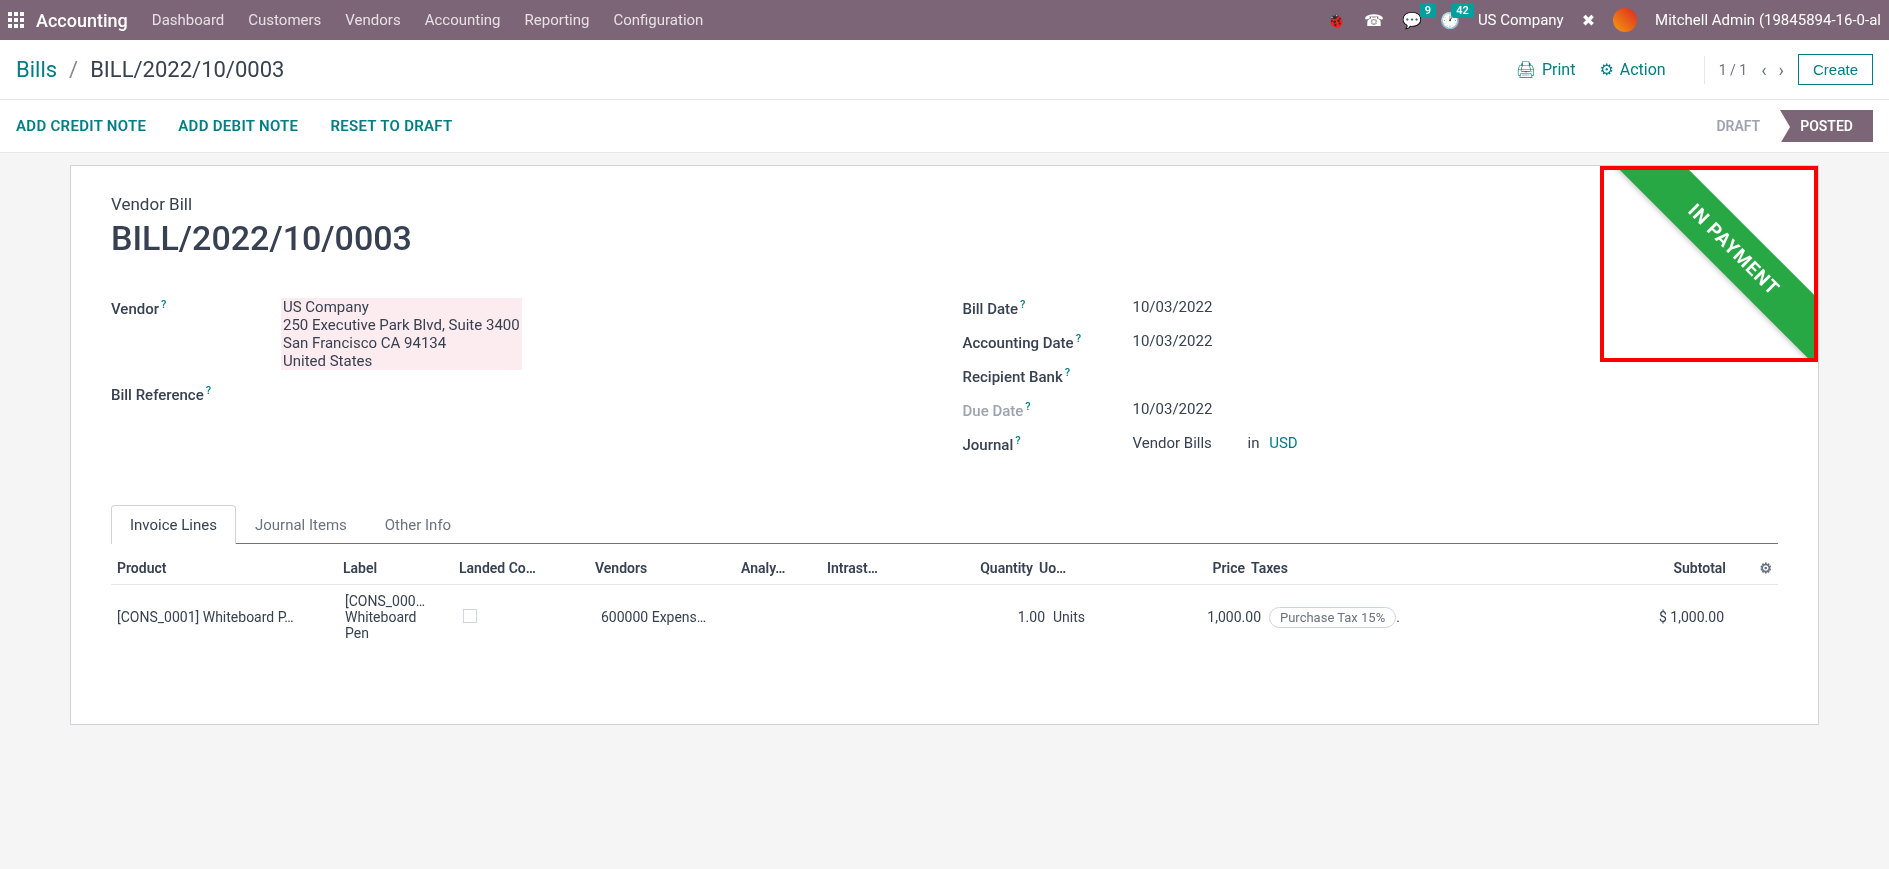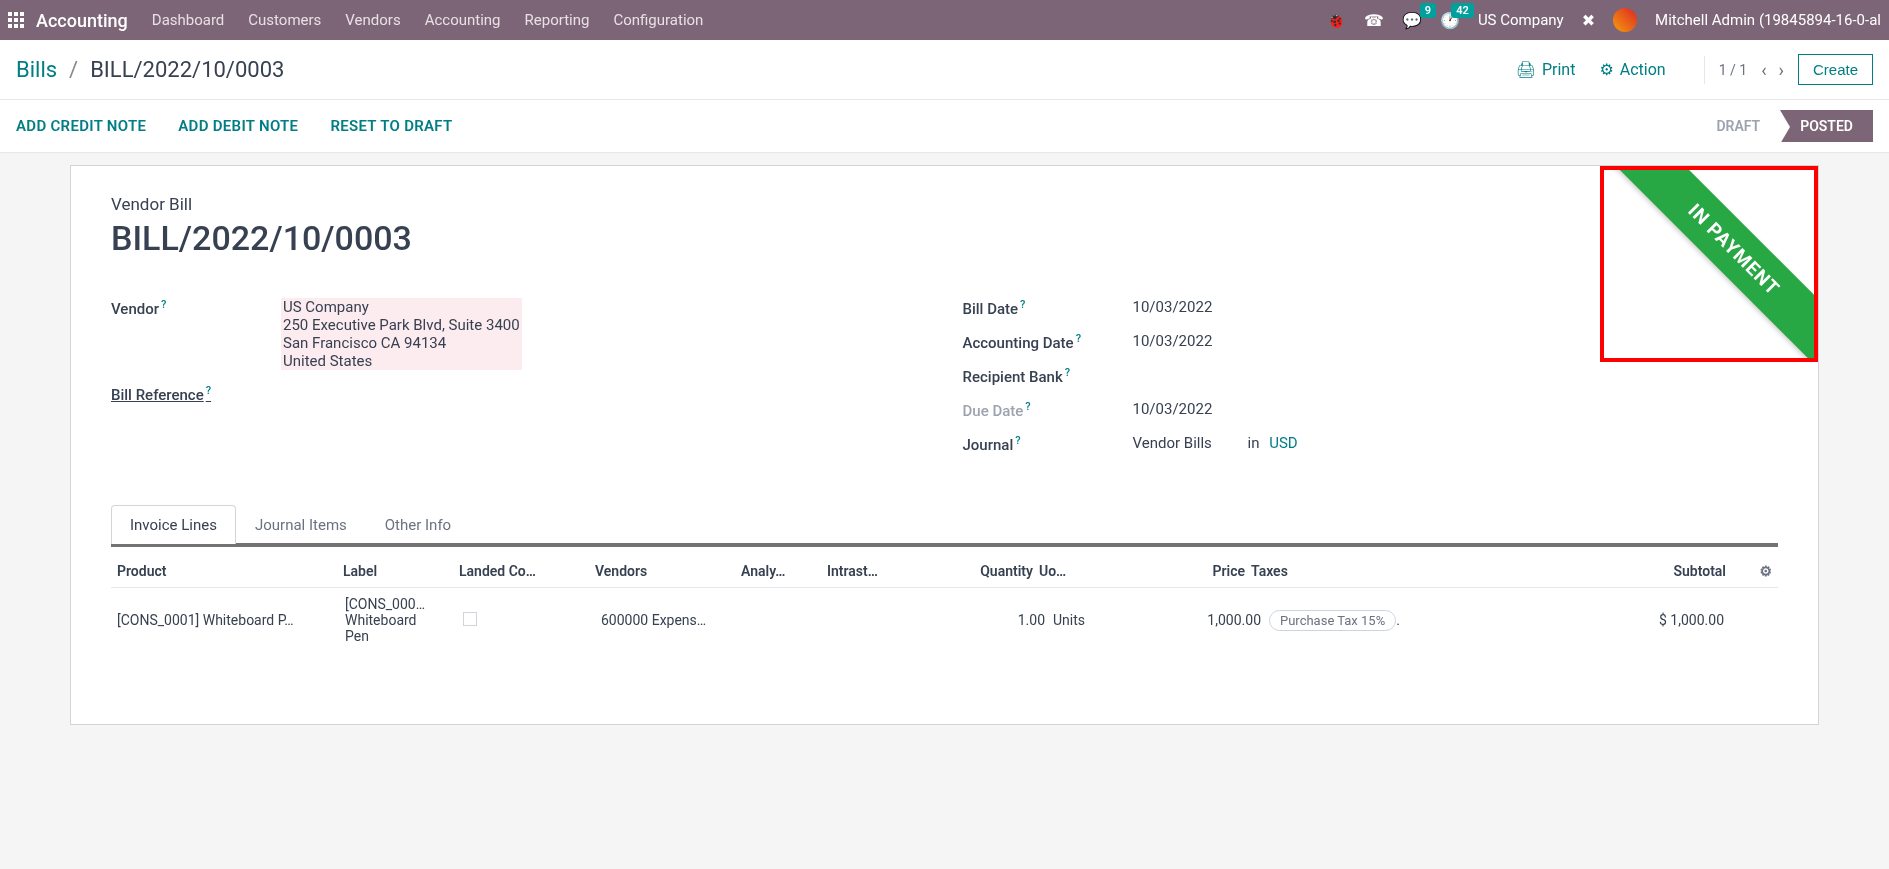--- a/index.html
+++ b/index.html
@@ -52,21 +52,21 @@
 .fcol { flex: 1; }
 .frow { display: flex; margin-bottom: 14px; align-items: flex-start; }
 .flabel { width: 170px; color: #374151; font-size: 15px; font-weight: 500; flex-shrink: 0; }
 .flabel.muted { color: #9ca3af; }
 .flabel sup, .help { color: #017e84; font-size: 11px; margin-left: 2px; vertical-align: super; }
 .fval { color: #374151; font-size: 15px; }
 .fval .hl { background: #fcecef; padding: 0 2px; }
 .fval .currency-in { margin-left: 32px; }
 .fval .currency { color: #017e84; margin-left: 6px; }
 
-.tabs { display: flex; border-bottom: 4px solid #737373; margin-top: 36px; }
+.tabs { display: flex; border-bottom: 1px solid #737373; margin-top: 36px; }
 .tabs .tab { padding: 10px 18px; font-size: 15px; color: #6b7280; cursor: pointer; border: 1px solid transparent; border-bottom: none; position: relative; top: 1px; }
 .tabs .tab.active { color: #374151; border-color: #d1d5db; background: #fff; border-radius: 4px 4px 0 0; }
 
 .grid { width: 100%; margin-top: 8px; }
 .grid-head, .grid-row { display: grid; grid-template-columns: 220px 110px 130px 140px 80px 80px 120px 80px 120px 150px 1fr 40px; gap: 8px; padding: 8px 6px; align-items: center; font-size: 14px; }
 .grid-head { font-weight: 600; color: #374151; border-bottom: 1px solid #e5e7eb; gap: 6px; }
 .grid-head .r, .grid-row .r { text-align: right; }
 .grid-row { color: #374151; }
 .tax-tag { border: 1px solid #cbd5e1; border-radius: 12px; padding: 2px 10px; font-size: 13px; color: #6b7280; display:inline-block; }
 .opt-icon { color:#6b7280; cursor:pointer; }
@@ -149,21 +149,21 @@
       <div class="fcol">
         <div class="frow">
           <div class="flabel"><span>Vendor</span><sup>?</sup></div>
           <div class="fval">
             <div class="hl">US Company</div>
             <div class="hl">250 Executive Park Blvd, Suite 3400</div>
             <div class="hl">San Francisco CA 94134</div>
             <div class="hl">United States</div>
           </div>
         </div>
-        <div class="frow" style="margin-top:6px;text-decoration:underline;">
+        <div class="frow" style="margin-top:6px;">
           <div class="flabel"><span>Bill Reference</span><sup>?</sup></div>
           <div class="fval"></div>
         </div>
       </div>
 
       <div class="fcol">
         <div class="frow">
           <div class="flabel"><span>Bill Date</span><sup>?</sup></div>
           <div class="fval">10/03/2022</div>
         </div>

